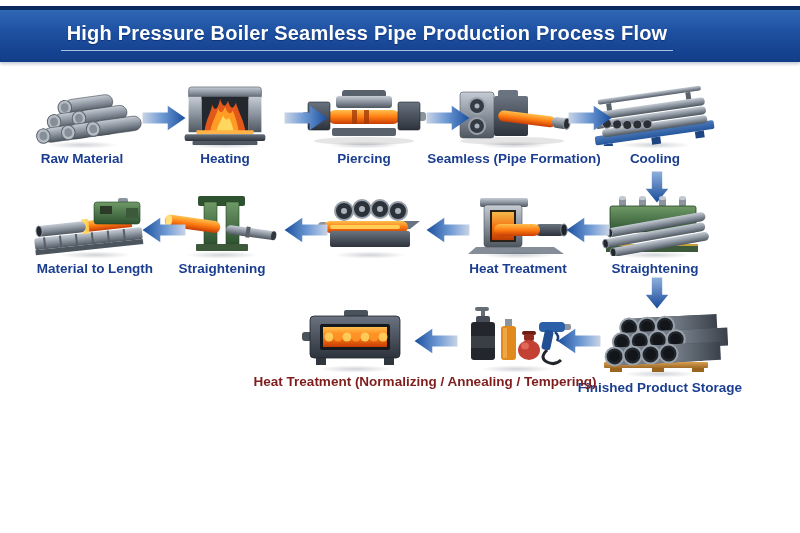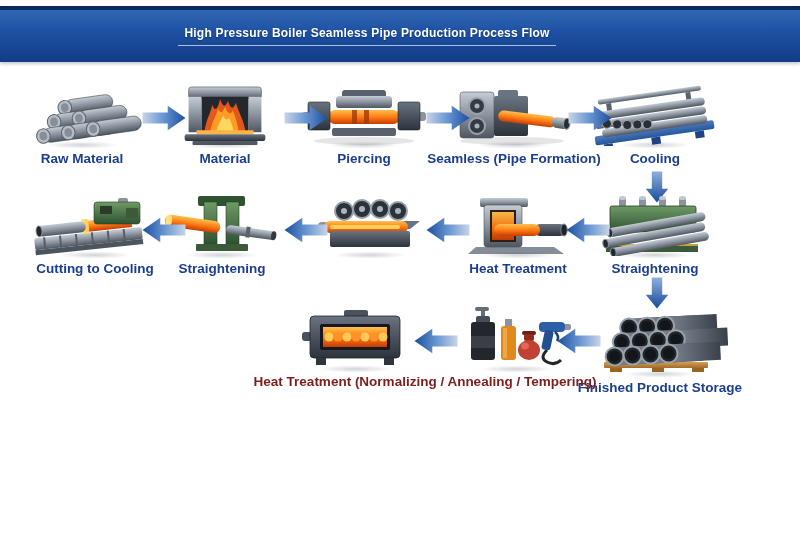--- a/index.html
+++ b/index.html
@@ -9,21 +9,21 @@
   }
   
   .header {
     position:absolute; left:0; top:6px; width:800px; height:52px;
     background:linear-gradient(180deg,#2f67b5 0%,#1d4fa0 45%,#123c88 100%);
     border-top:4px solid #0a2a5e;
     box-shadow:0 2px 3px rgba(20,40,80,.25);
     display:flex; align-items:center; justify-content:center;
   }
   .header-title {
-    color:#ffffff; font-size:12px; font-weight:700; letter-spacing:.2px;
+    color:#ffffff; font-size:20px; font-weight:700; letter-spacing:.2px;
     transform:translateX(-33px);
     border-bottom:1px solid rgba(220,232,248,.75);
     padding:0 6px 5px 6px; white-space:nowrap;
     text-shadow:0 1px 1px rgba(0,20,60,.4);
   }
   
   .step { position:absolute; width:150px; display:flex; flex-direction:column; align-items:center; }
   .icon-box { position:relative; height:60px; display:flex; align-items:flex-end; justify-content:center; width:100%; }
   .icon-box.h64 { height:64px; }
   .icon-box.h68 { height:68px; }
@@ -152,21 +152,21 @@
         <path d="M34,48 C36,34 40,30 42,20 C45,28 48,24 50,14 C53,24 56,22 58,16 C61,26 64,24 66,18 C70,30 74,36 76,48 Z" fill="#e2571a"></path>
         <path d="M40,48 C42,36 46,32 48,24 C50,30 53,28 55,22 C58,30 61,30 63,26 C66,34 68,40 69,48 Z" fill="#ff9c23"></path>
         <path d="M46,48 C48,40 51,36 53,31 C55,36 58,36 59,33 C62,39 63,43 64,48 Z" fill="#ffd65e"></path>
         <rect x="18" y="12" width="13" height="36" fill="url(#gSteel)"></rect>
         <rect x="79" y="12" width="13" height="36" fill="url(#gSteel)"></rect>
         <rect x="26" y="46" width="58" height="4" fill="#ffb347"></rect>
         <rect x="14" y="50" width="82" height="7" rx="2" fill="url(#gDark)"></rect>
         <rect x="22" y="57" width="66" height="4" rx="1" fill="#525a64"></rect>
       </svg>
     </div>
-    <div class="step-label">Material</div>
+    <div class="step-label">Heating</div>
   </div>
 
   <div class="step" style="left:289px; top:86px;">
     <div class="icon-box">
       <div class="icon-shadow"></div>
       <svg width="124" height="58" viewBox="0 0 124 58">
         <ellipse cx="62" cy="53" rx="50" ry="4" fill="#000" opacity=".10"></ellipse>
         <rect x="40" y="2" width="44" height="10" rx="3" fill="#59616c"></rect>
         <rect x="34" y="8" width="56" height="12" rx="3" fill="url(#gSteel)"></rect>
         <rect x="26" y="22" width="72" height="14" rx="7" fill="url(#gHot)"></rect>
@@ -270,21 +270,21 @@
           <rect x="52" y="24" width="7" height="15" fill="#ffd65e" opacity=".9"></rect>
           <rect x="6" y="26" width="50" height="11" rx="5.5" fill="url(#gSteel)"></rect>
           <ellipse cx="9" cy="31.5" rx="3" ry="5.5" fill="#23282e" stroke="#99a1ab" stroke-width=".8"></ellipse>
         </g>
         <rect x="88" y="4" width="10" height="8" rx="2" fill="#8b939d"></rect>
         <rect x="64" y="8" width="46" height="22" rx="3" fill="url(#gGreen)" stroke="#24401f" stroke-width=".6"></rect>
         <rect x="70" y="12" width="12" height="8" fill="#2c3a28"></rect>
         <rect x="96" y="14" width="12" height="10" fill="#3c5a3a"></rect>
       </svg>
     </div>
-    <div class="step-label">Cutting to Cooling</div>
+    <div class="step-label">Material to Length</div>
   </div>
 
   <div class="step" style="left:147px; top:196px;">
     <div class="icon-box">
       <div class="icon-shadow"></div>
       <svg width="120" height="62" viewBox="0 0 120 62">
         <rect x="36" y="2" width="47" height="10" rx="2" fill="#2f5231"></rect>
         <rect x="42" y="8" width="13" height="42" fill="url(#gGreen)" stroke="#23431f" stroke-width=".6"></rect>
         <rect x="64" y="8" width="13" height="42" fill="url(#gGreen)" stroke="#23431f" stroke-width=".6"></rect>
         <g transform="rotate(8 60 36)">

